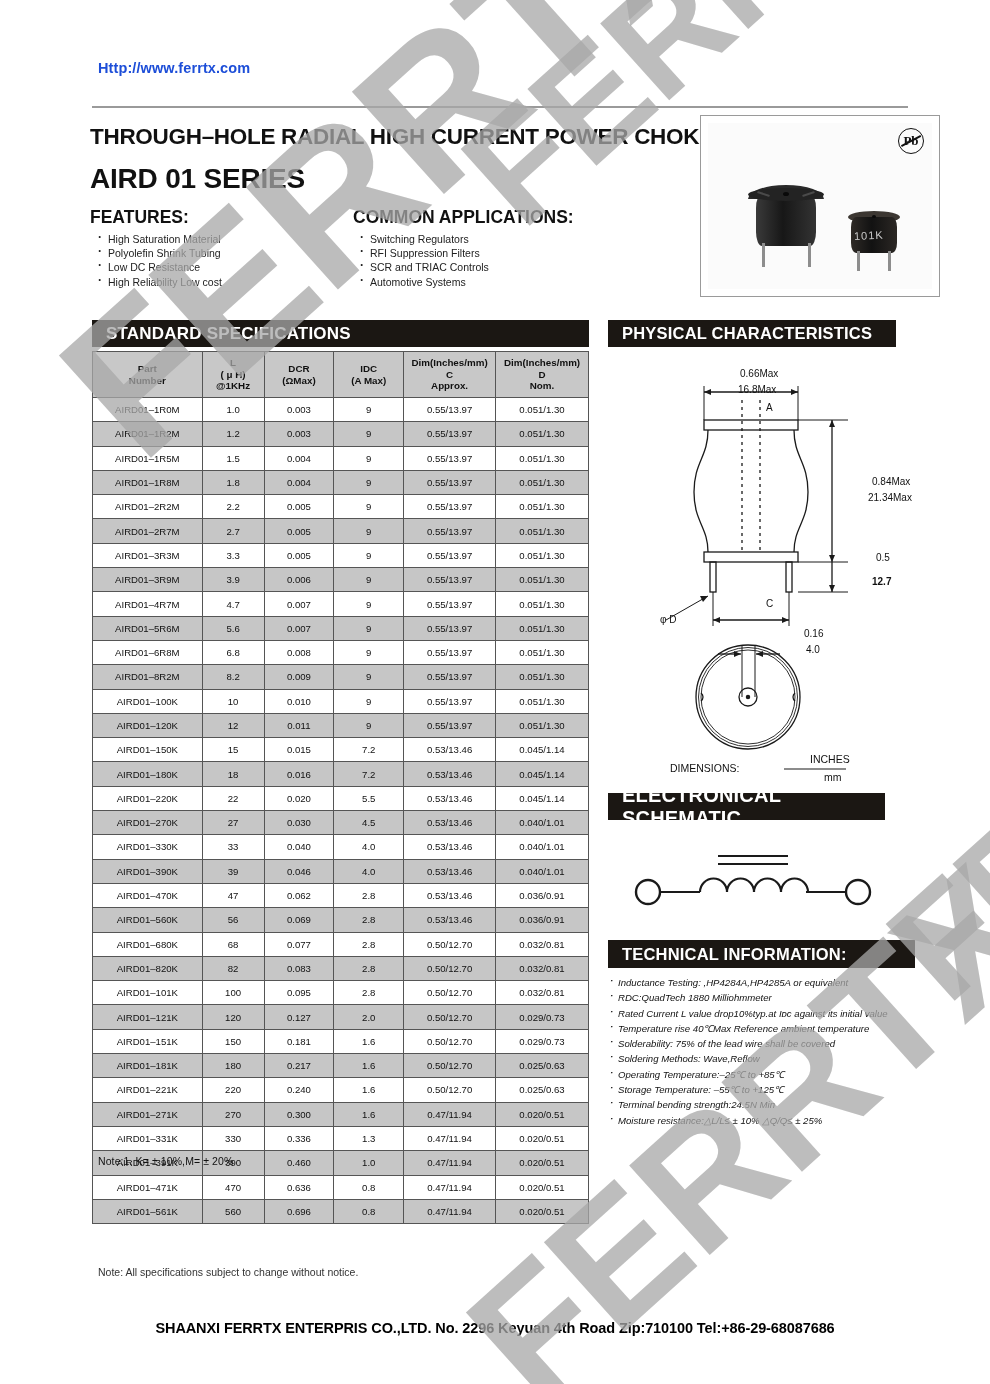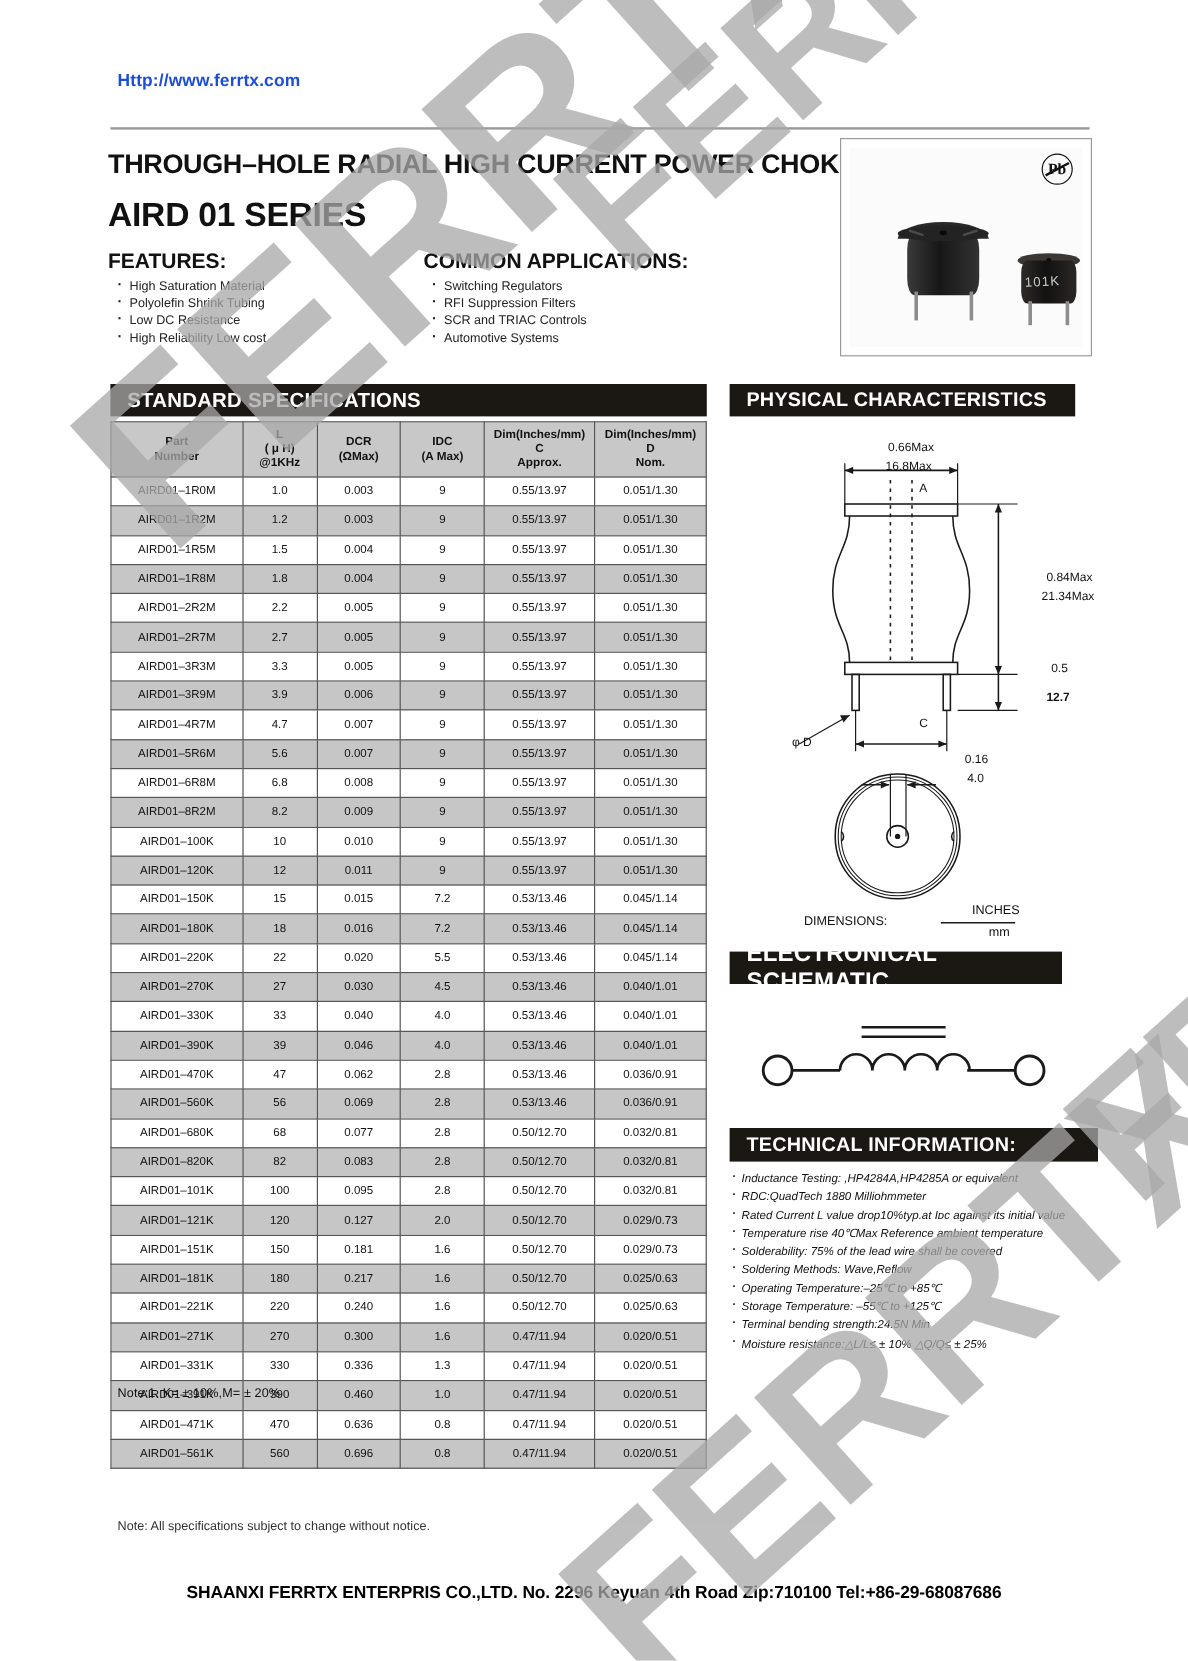--- a/index.html
+++ b/index.html
@@ -73,21 +73,21 @@
   .app-l  { left: 360px; top: 232px; }
   .bullets li { position: relative; padding-left: 10px; }
   .bullets li::before {
     content: "·"; position: absolute; left: 0; top: -2px;
     font-size: 12px; font-weight: bold;
   }
 
   
   .photo-box {
     position: absolute; left: 700px; top: 115px;
-    width: 210px; height: 182px;
+    width: 240px; height: 182px;
     border: 1px solid #9a9a9a;
     background: #fff;
     z-index: 6;
   }
   .photo-inner {
     position: absolute; inset: 7px;
     background: #fbfbfb;
     overflow: hidden;
   }
   .pb-mark {

